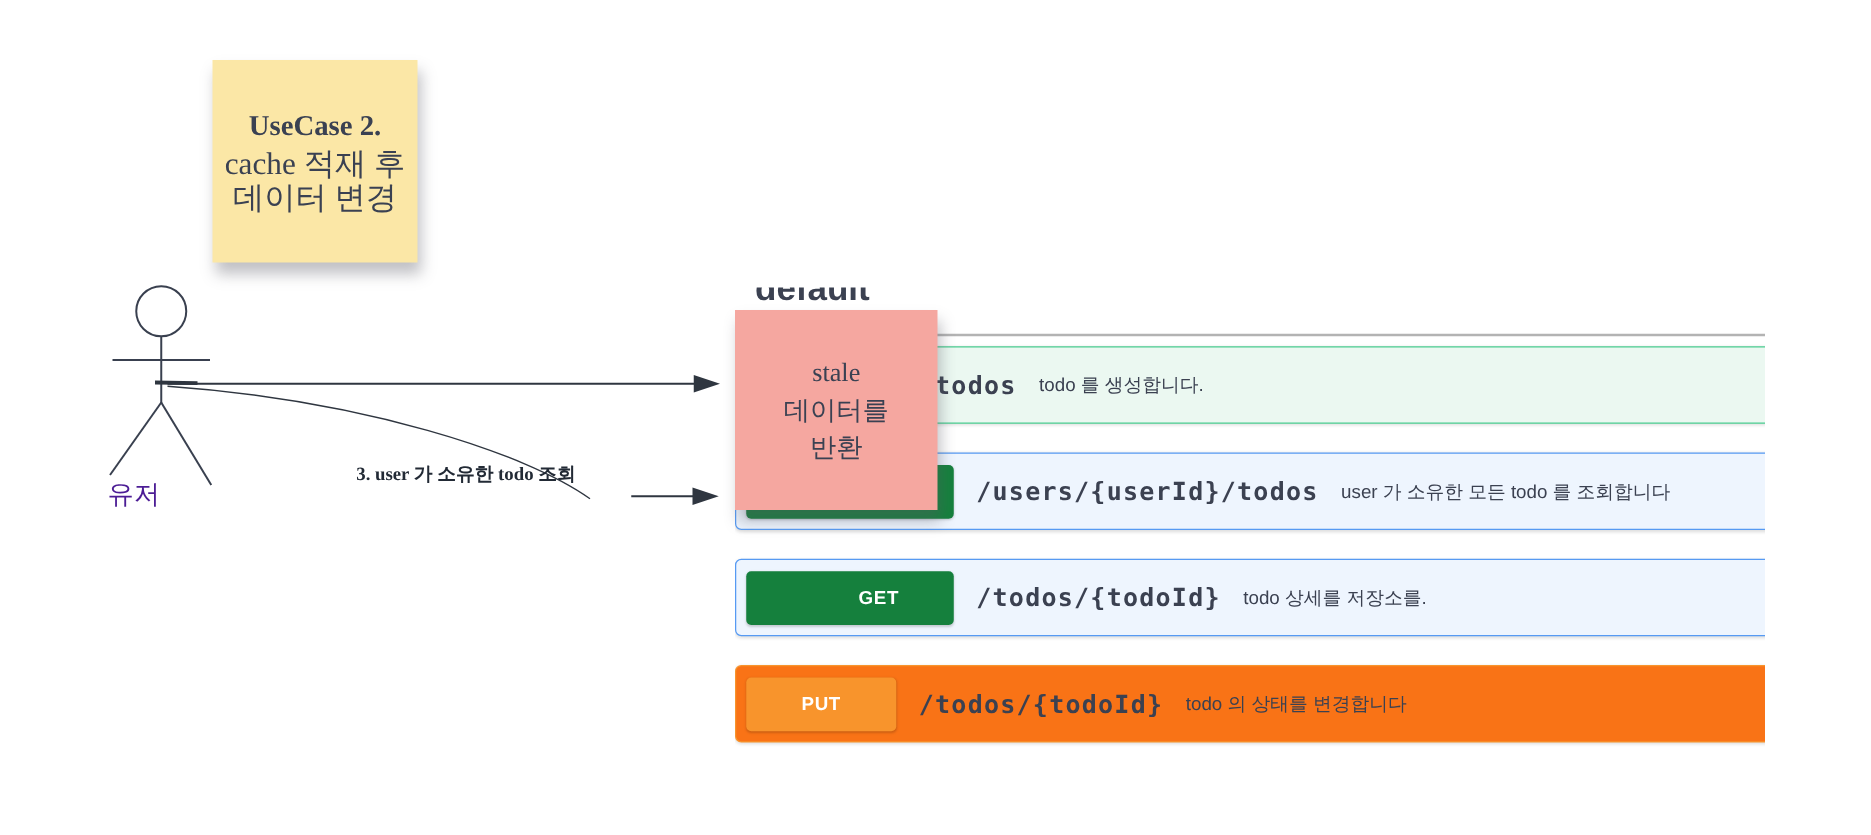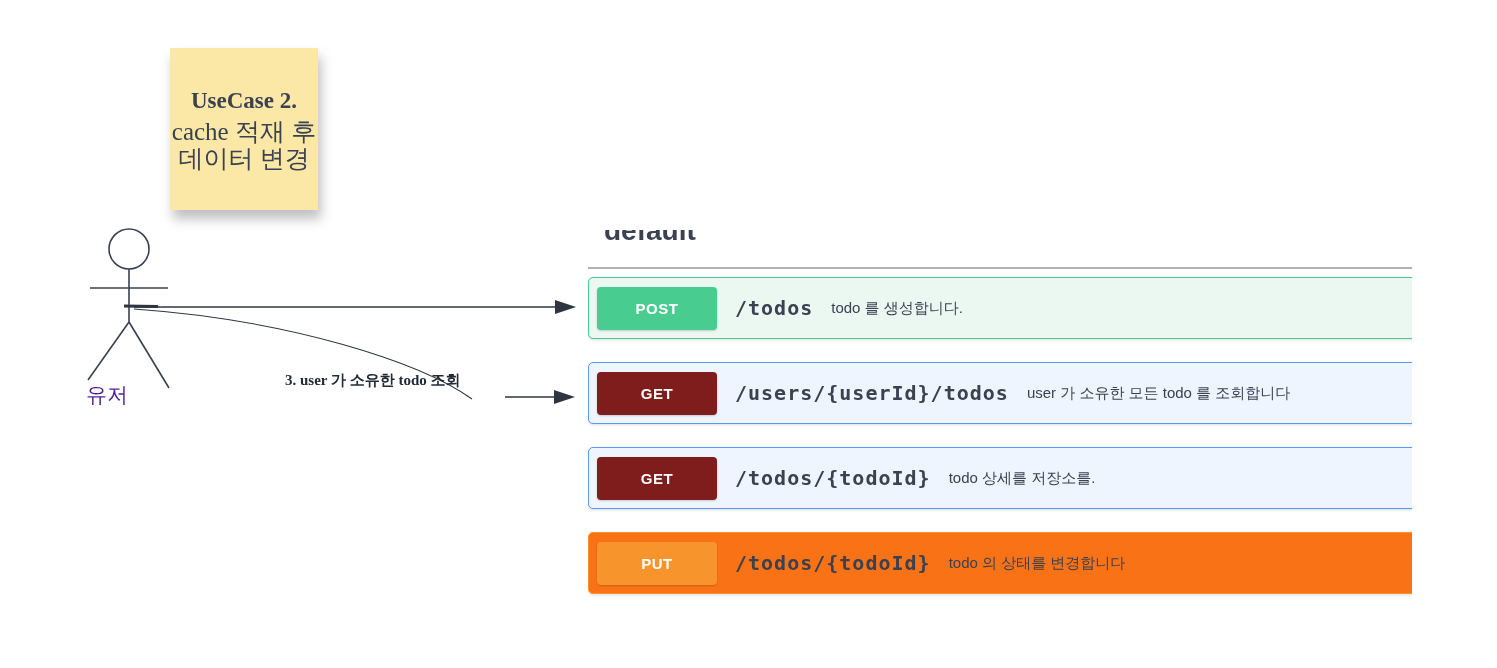--- a/index.html
+++ b/index.html
@@ -12,29 +12,29 @@
   .sw-divider{position:absolute;left:0;top:37px;width:824px;height:2px;background:#b3b3b3;}
   .ep{position:absolute;left:0;width:838px;height:62px;border:1.5px solid;border-radius:5px;
       display:flex;align-items:center;gap:18px;padding-left:8px;box-sizing:border-box;
       box-shadow:0 1px 3px rgba(0,0,0,.14);cursor:pointer;}
   .row-post{background:#ebf8f1;border-color:#49cc90;}
   .row-get {background:#eef5fe;border-color:#569af3;}
   .row-put {background:#f97316;border-color:#f8942c;}
   .method{width:120px;min-width:120px;height:43px;border-radius:4px;color:#ffffff;
           font:700 15px "Liberation Sans",sans-serif;letter-spacing:.5px;
           display:flex;align-items:center;justify-content:center;box-shadow:0 1px 2px rgba(0,0,0,.18);}
-  .m-post{background:#49cc90;} .m-get{background:#7f1d1d;} .m-put{background:#f8942c;}
+  .m-post{background:#49cc90;} .m-get{background:#15803d;padding-left:46px;} .m-put{background:#f8942c;}
   .path{font:700 20px "DejaVu Sans Mono",monospace;letter-spacing:1px;color:#3b4151;white-space:nowrap;}
   .desc{font:400 15px "Liberation Sans",sans-serif;color:#3b4151;white-space:nowrap;}
 
   
   .note{position:absolute;display:flex;flex-direction:column;justify-content:center;align-items:center;
         text-align:center;font-family:"Liberation Serif",serif;color:#3a4152;
         box-shadow:3px 9px 11px rgba(90,90,100,.38);}
-  .note-usecase{left:170px;top:48px;width:148px;height:162px;background:#fbe7a6;z-index:3;}
+  .note-usecase{left:170px;top:48px;width:164px;height:162px;background:#fbe7a6;z-index:3;}
   .note-usecase .t{font-weight:700;font-size:23px;line-height:28px;margin-bottom:3px;}
   .note-usecase .l{font-size:25px;line-height:27px;}
   .note-cache{left:428px;top:75px;width:156px;height:163px;background:#fbe7a6;z-index:3;}
   .note-cache .l{font-size:17px;line-height:26px;}
   .note-stale{left:588px;top:248px;width:162px;height:160px;background:#f5a7a0;z-index:4;}
   .note-stale .l{font-size:21px;line-height:30px;}
 
   
   .lbl{position:absolute;font:700 15px "Liberation Serif",serif;color:#222a35;z-index:2;line-height:20px;white-space:nowrap;}
   .lbl1{left:214px;top:258px;}
@@ -101,14 +101,19 @@
   <div class="lbl lbl3">3. user 가 소유한 todo 조회</div>
   <div class="actor-label">유저</div>
 
   <div class="note note-usecase">
     <div class="t">UseCase 2.</div>
     <div class="l">cache 적재 후</div>
     <div class="l">데이터 변경</div>
   </div>
 
 
+  <div class="note note-stale">
+    <div class="l">stale</div>
+    <div class="l">데이터를</div>
+    <div class="l">반환</div>
+  </div>
 
 </div>
 
 </body></html>

